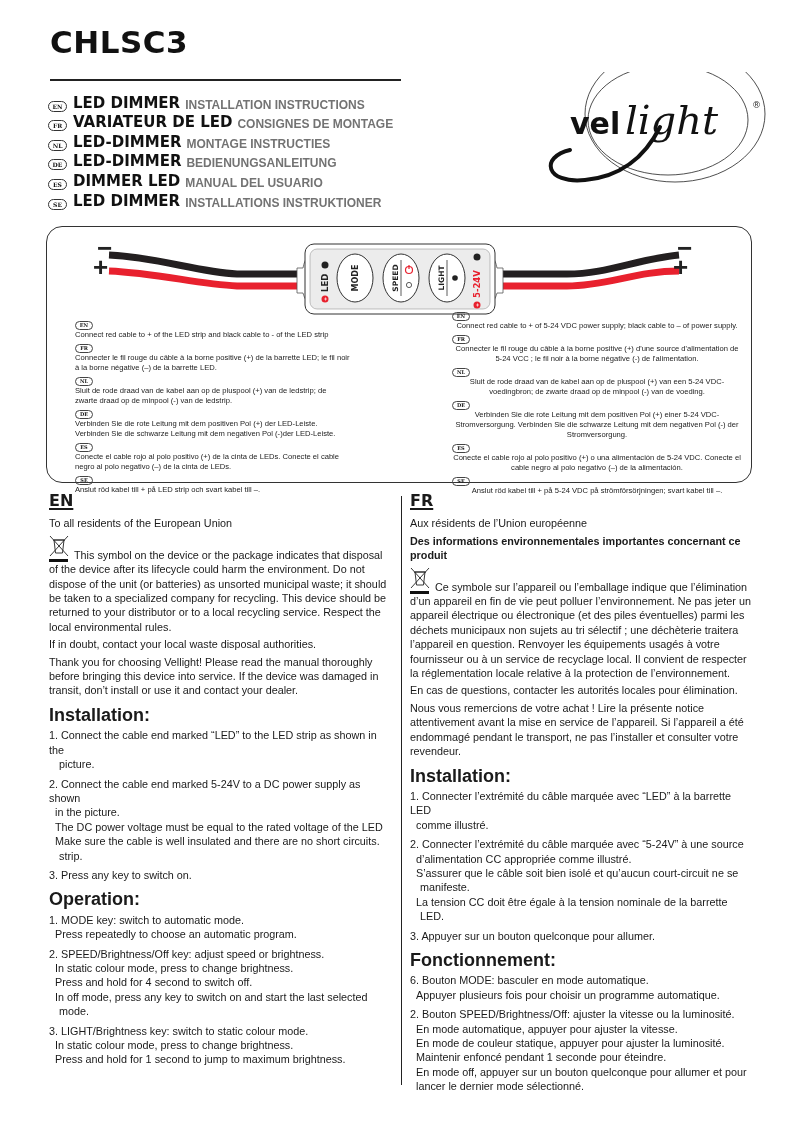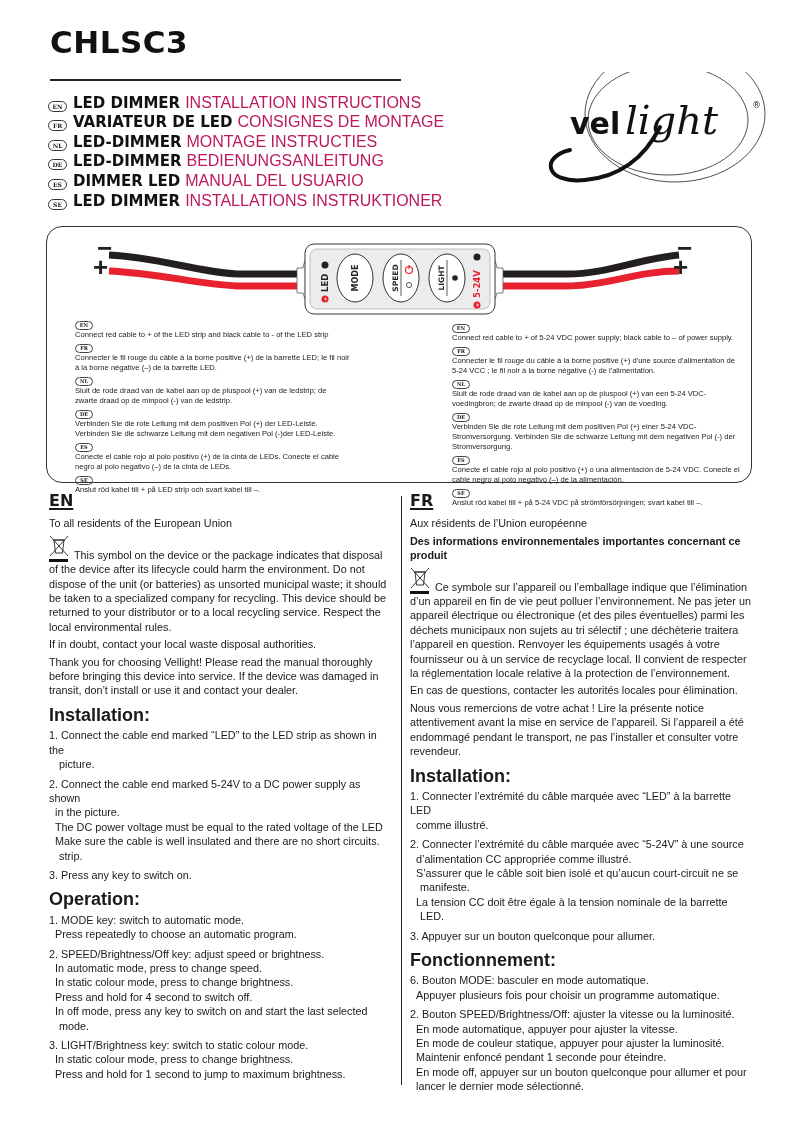--- a/index.html
+++ b/index.html
@@ -6,21 +6,21 @@
   html, body { width: 802px; height: 1134px; background: #ffffff; overflow: hidden; }
   body { position: relative; font-family: "Liberation Sans", sans-serif; color: #1a1a1a; }
 
   .model-title { position: absolute; left: 50px; top: 24px; font-size: 31px; font-weight: 900; letter-spacing: 0.5px; color: #111; font-family: "DejaVu Sans", sans-serif; }
   .title-rule { position: absolute; left: 50px; top: 79px; width: 351px; height: 2px; background: #222; }
 
   .lang-titles { position: absolute; left: 48px; top: 92px; }
   .lang-title-row { display: flex; align-items: flex-end; height: 19.6px; white-space: nowrap; }
   .lang-badge { display: inline-flex; align-items: center; justify-content: center; width: 19px; height: 11px; border: 1px solid #333; border-radius: 6px; font-size: 6px; font-weight: bold; font-family: "DejaVu Serif", serif; margin-right: 6px; color: #111; flex: 0 0 auto; }
   .lang-title-bold { font-family: "DejaVu Sans", sans-serif; font-weight: 900; font-size: 15px; color: #111; margin-right: 5px; }
-  .lang-title-rest { font-size: 16px; color: #be185d; }
+  .lang-title-rest { font-size: 12px; color: #737373; font-weight: bold; }
 
   .logo { position: absolute; left: 530px; top: 72px; width: 260px; height: 130px; }
 
   .diagram-box { position: absolute; left: 46px; top: 226px; width: 706px; height: 257px; border: 1.5px solid #333; border-radius: 16px; }
 
   .wiring { position: absolute; left: 0; top: 0; width: 706px; height: 90px; }
 
   .polarity { position: absolute; font-size: 26px; font-weight: bold; color: #222; line-height: 1; }
 
   .step-list { position: absolute; font-size: 7.6px; line-height: 10px; color: #222; }
@@ -165,21 +165,21 @@
     <div class="step-item">
         <span class="step-badge">ES</span>
         <span class="step-text">Conecte el cable rojo al polo positivo (+) de la cinta de LEDs. Conecte el cable negro al polo negativo (–) de la cinta de LEDs.</span>
       </div>
     <div class="step-item">
         <span class="step-badge">SE</span>
         <span class="step-text">Anslut röd kabel till + på LED strip och svart kabel till –.</span>
       </div>
   </div>
 
-  <div class="step-list" style="left:405px; top:96px; width:290px;">
+  <div class="step-list" style="left:405px; top:84px; width:290px;text-align:center;">
     <div class="step-item">
         <span class="step-badge">EN</span>
         <span class="step-text">Connect red cable to + of 5-24 VDC power supply; black cable to – of power supply.</span>
       </div>
     <div class="step-item">
         <span class="step-badge">FR</span>
         <span class="step-text">Connecter le fil rouge du câble à la borne positive (+) d'une source d'alimentation de  5-24 VCC ; le fil noir à la borne négative (-) de l'alimentation.</span>
       </div>
     <div class="step-item">
         <span class="step-badge">NL</span>
@@ -230,21 +230,20 @@
     <span class="line">3. Press any key to switch on.</span>
   </div>
 
   <div class="h">Operation:</div>
   <div class="li">
     <span class="line">1. MODE key: switch to automatic mode.</span>
     <span class="cont">Press repeatedly to choose an automatic program.</span>
   </div>
   <div class="li">
     <span class="line">2. SPEED/Brightness/Off key: adjust speed or brightness.</span>
-    <span class="cont">In automatic mode, press to change speed.</span>
     <span class="cont">In static colour mode, press to change brightness.</span>
     <span class="cont">Press and hold for 4 second to switch off.</span>
     <span class="cont">In off mode, press any key to switch on and start the last selected</span>
     <span class="cont2">mode.</span>
   </div>
   <div class="li">
     <span class="line">3. LIGHT/Brightness key: switch to static colour mode.</span>
     <span class="cont">In static colour mode, press to change brightness.</span>
     <span class="cont">Press and hold for 1 second to jump to maximum brightness.</span>
   </div>

